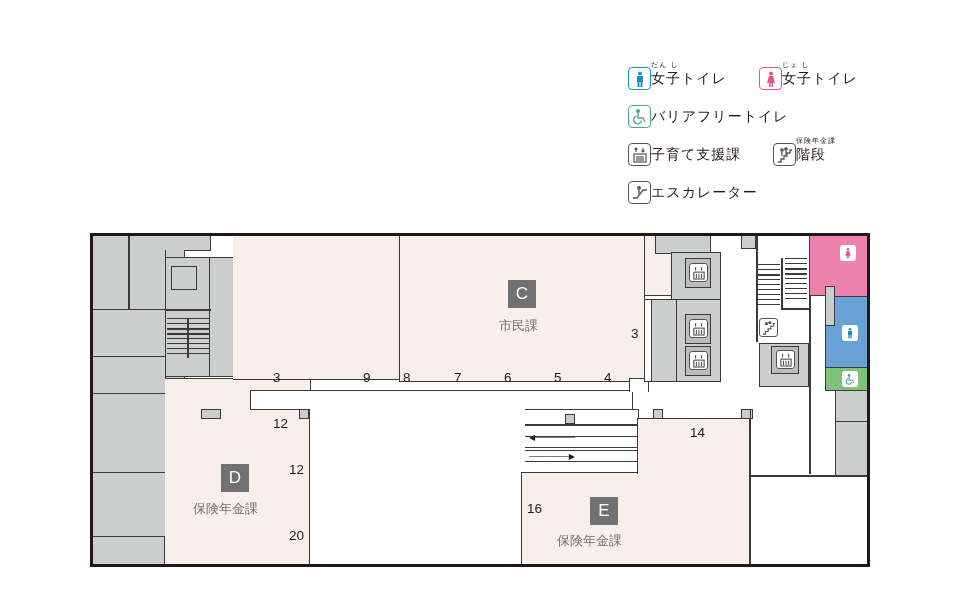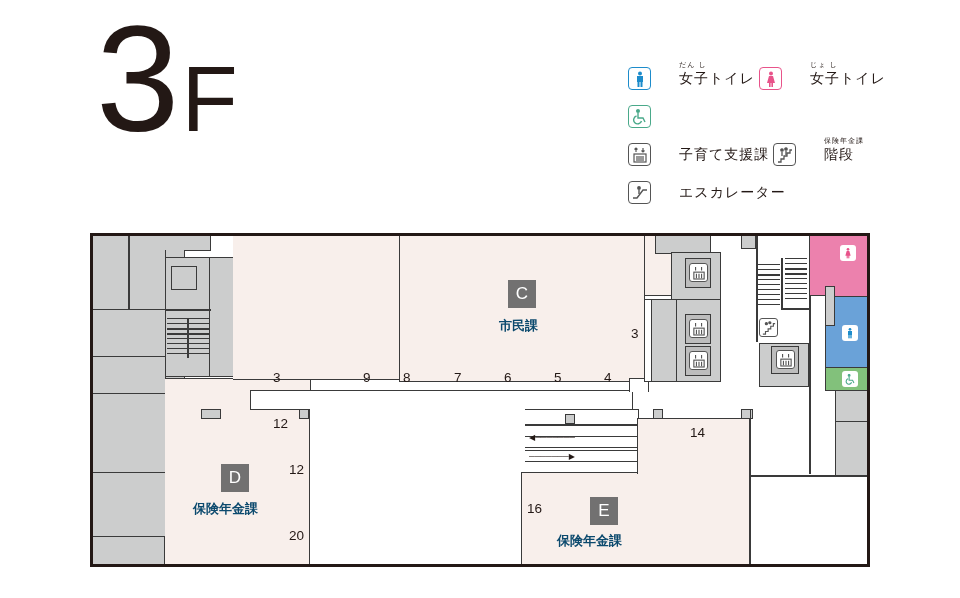--- a/index.html
+++ b/index.html
@@ -4,47 +4,44 @@
 <style>
 *{box-sizing:border-box;margin:0;padding:0}
 html,body{width:960px;height:598px;background:#fff;overflow:hidden;font-family:"DejaVu Sans","Liberation Sans",sans-serif;color:#231815}
 #stage{position:relative;width:960px;height:598px}
 .floor-title{position:absolute;left:96px;top:4px;line-height:1;color:#231815;font-family:"Liberation Sans",sans-serif}
 .floor-num{font-size:150px;font-weight:400;display:inline-block;letter-spacing:-4px}
 .floor-unit{font-size:92px;display:inline-block;margin-left:6px}
 .legend{position:absolute;left:628px;top:62px}
 .lg-row{position:absolute;display:flex;align-items:center;white-space:nowrap}
 .lg-ico{width:23px;height:23px;border-radius:4px;border:1.5px solid #555;display:flex;align-items:center;justify-content:center;background:#fff}
-.lg-text{font-size:14px;margin-left:28px;letter-spacing:1px;color:#231815;position:relative}
+.lg-text{font-size:14px;margin-left:0;letter-spacing:1px;color:#231815;position:relative}
 .ruby{position:absolute;top:-10px;left:0;font-size:7px;letter-spacing:1px;color:#231815}
 .plan{position:absolute;left:90px;top:233px;width:780px;height:334px;border:3px solid #231815;background:#fff;overflow:hidden}
 .r{position:absolute;border:1.5px solid #3a3a3a}
 .g{background:#cccdcd}
 .p{background:#f8efeb}
 .w{background:#fff}
 .pk{background:#ec81ad}
 .bl{background:#6aa2d8}
 .gr{background:#82c17b}
 .n{position:absolute;font-size:13.5px;color:#231815;font-family:"Liberation Sans",sans-serif}
 .badge{position:absolute;width:28px;height:28px;background:#727171;color:#fff;font-size:17px;display:flex;align-items:center;justify-content:center;font-family:"Liberation Sans",sans-serif}
-.dept{position:absolute;font-size:13px;font-weight:bold;color:#0c4a6e;white-space:nowrap}
+.dept{position:absolute;font-size:13px;font-weight:normal;color:#737373;white-space:nowrap}
 .stair-lines{position:absolute;background:repeating-linear-gradient(to bottom,#3a3a3a 0 1.5px,transparent 1.5px 5px)}
 .ico-box{position:absolute;width:19px;height:19px;border:1.5px solid #555;border-radius:3px;background:#fff;display:flex;align-items:center;justify-content:center}
 .elev-frame{position:absolute;border:1.5px solid #3a3a3a;background:#bdbdbd}
 .toilet-ico{position:absolute;width:16px;height:16px;background:#fff;border-radius:3px;display:flex;align-items:center;justify-content:center}
 .line{position:absolute;background:#3a3a3a}
 </style>
 </head>
 <body>
 
 <div id="stage">
 
-  <div class="floor-title">
-    <span class="floor-num">3</span><span class="floor-unit">F</span>
-  </div>
 
   <div class="legend">
     <div class="lg-row" style="left:0;top:5px">
       <span class="lg-ico" style="border-color:#1d8ccb">
         <svg width="12" height="16" viewBox="0 0 12 16">
             <circle cx="6" cy="2.5" r="2" fill="#1d8ccb"></circle>
             <rect x="3" y="5" width="6" height="6" fill="#1d8ccb"></rect>
             <rect x="3.5" y="10" width="2" height="6" fill="#1d8ccb"></rect>
             <rect x="6.5" y="10" width="2" height="6" fill="#1d8ccb"></rect>
           </svg>
@@ -63,20 +60,21 @@
       <span class="lg-text"><span class="ruby">じょ し</span><span>女子トイレ</span></span>
     </div>
     <div class="lg-row" style="left:0;top:43px">
       <span class="lg-ico" style="border-color:#4aa98a">
         <svg width="16" height="16" viewBox="0 0 16 16" fill="none" stroke="#4aa98a" stroke-width="1.4">
             <circle cx="6" cy="2" r="1.3" fill="#4aa98a"></circle>
             <path d="M6 4v5h5l2 4"></path>
             <path d="M4.5 7a4 4 0 1 0 5 5"></path>
           </svg>
       </span>
+      <span class="lg-text">バリアフリートイレ</span>
     </div>
     <div class="lg-row" style="left:0;top:81px">
       <span class="lg-ico">
         <svg width="14" height="16" viewBox="0 0 14 16" fill="none" stroke="#555" stroke-width="1.2">
             <path d="M3 5V1M1.5 2.5 3 1l1.5 1.5M10 1v4M8.5 3.5 10 5l1.5-1.5"></path>
             <rect x="1" y="7" width="12" height="8"></rect>
             <path d="M4 9v5M6 9v5M8 9v5M10 9v5"></path>
           </svg>
       </span>
       <span class="lg-text">子育て支援課</span>

